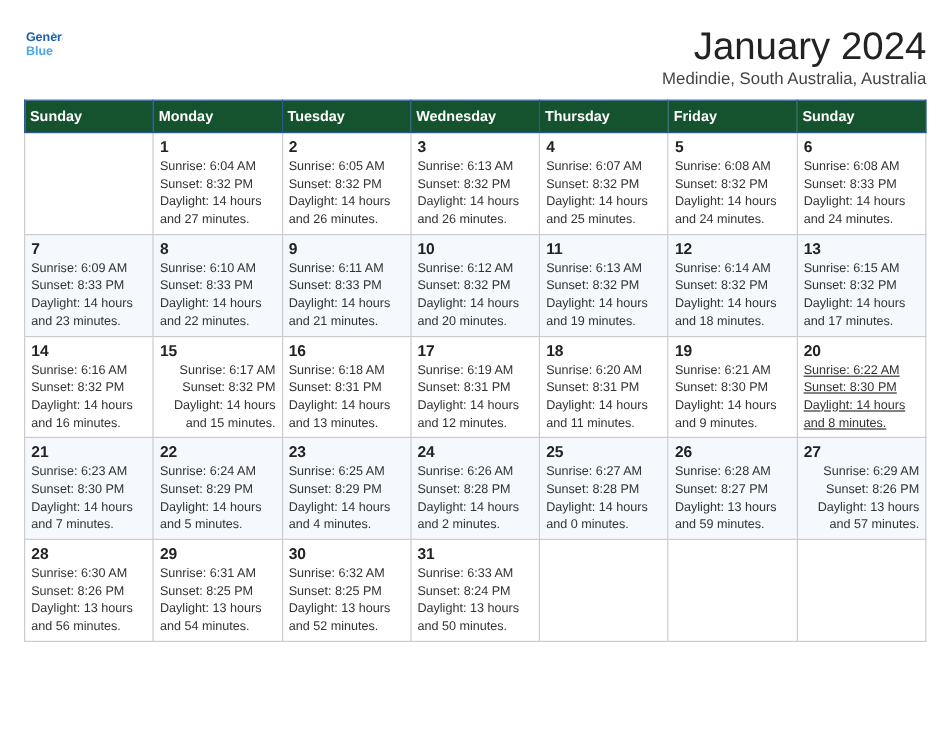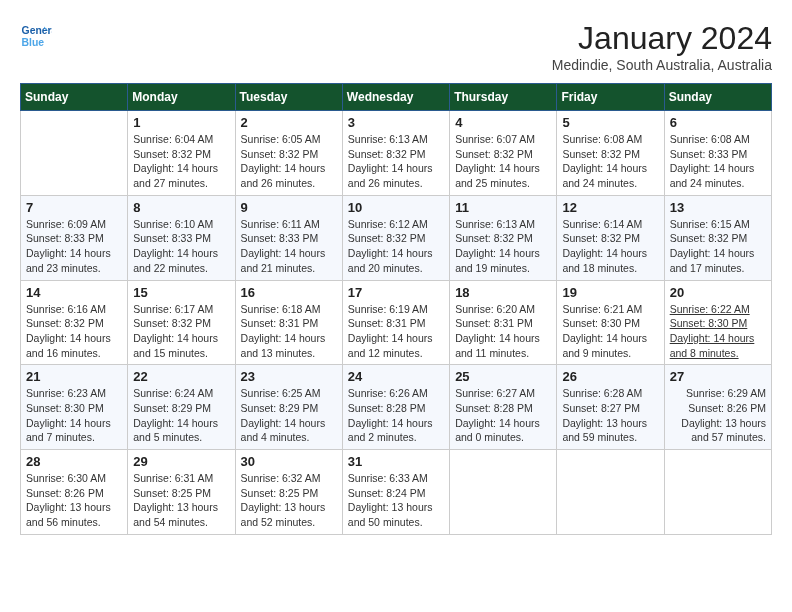--- a/index.html
+++ b/index.html
@@ -207,21 +207,21 @@
       <tr>
         <td>
           <span class="day-number">14</span>
           <div class="day-info" style="white-space: pre-line;">Sunrise: 6:16 AM
 Sunset: 8:32 PM
 Daylight: 14 hours
 and 16 minutes.</div>
         </td>
         <td>
           <span class="day-number">15</span>
-          <div class="day-info" style="white-space: pre-line;">Sunrise: 6:17 AM
+          <div class="day-info" style="white-space: pre-line; text-align: right;">Sunrise: 6:17 AM
 Sunset: 8:32 PM
 Daylight: 14 hours
 and 15 minutes.</div>
         </td>
         <td>
           <span class="day-number">16</span>
           <div class="day-info" style="white-space: pre-line;">Sunrise: 6:18 AM
 Sunset: 8:31 PM
 Daylight: 14 hours
 and 13 minutes.</div>

